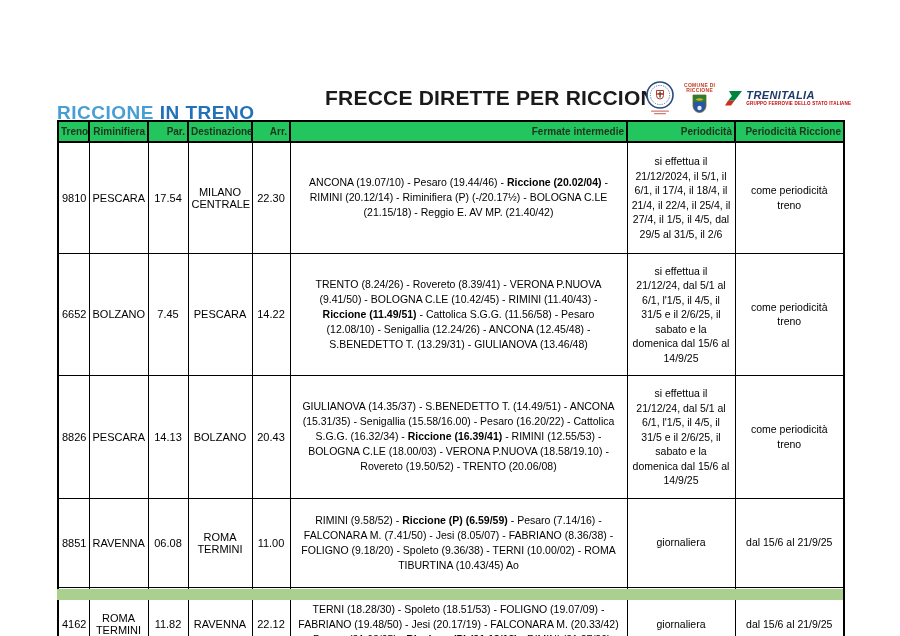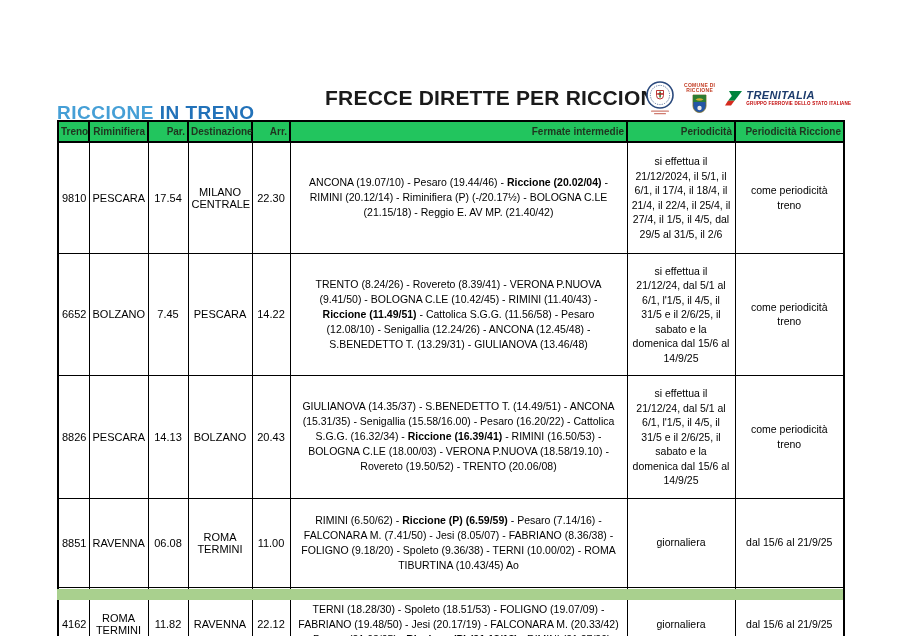--- a/index.html
+++ b/index.html
@@ -128,31 +128,31 @@
         <td class="fermate"><span>TRENTO (8.24/26) - Rovereto (8.39/41) - VERONA P.NUOVA (9.41/50) - BOLOGNA C.LE (10.42/45) - RIMINI (11.40/43) - </span><span class="b">Riccione (11.49/51)</span><span> - Cattolica S.G.G. (11.56/58) - Pesaro (12.08/10) - Senigallia (12.24/26) - ANCONA (12.45/48) - S.BENEDETTO T. (13.29/31) - GIULIANOVA (13.46/48)</span></td>
         <td class="per">si effettua il 21/12/24, dal 5/1 al 6/1, l'1/5, il 4/5, il 31/5 e il 2/6/25, il sabato e la domenica dal 15/6 al 14/9/25</td>
         <td class="per">come periodicità treno</td>
       </tr>
       <tr>
         <td class="cell">8826</td>
         <td class="cell">PESCARA</td>
         <td class="cell">14.13</td>
         <td class="cell">BOLZANO</td>
         <td class="cell">20.43</td>
-        <td class="fermate"><span>GIULIANOVA (14.35/37) - S.BENEDETTO T. (14.49/51) - ANCONA (15.31/35) - Senigallia (15.58/16.00) - Pesaro (16.20/22) - Cattolica S.G.G. (16.32/34) - </span><span class="b">Riccione (16.39/41)</span><span> - RIMINI (16.50/53) - BOLOGNA C.LE (18.00/03) - VERONA P.NUOVA (18.58/19.10) - Rovereto (19.50/52) - TRENTO (20.06/08)</span></td>
+        <td class="fermate"><span>GIULIANOVA (14.35/37) - S.BENEDETTO T. (14.49/51) - ANCONA (15.31/35) - Senigallia (15.58/16.00) - Pesaro (16.20/22) - Cattolica S.G.G. (16.32/34) - </span><span class="b">Riccione (16.39/41)</span><span> - RIMINI (12.55/53) - BOLOGNA C.LE (18.00/03) - VERONA P.NUOVA (18.58/19.10) - Rovereto (19.50/52) - TRENTO (20.06/08)</span></td>
         <td class="per">si effettua il 21/12/24, dal 5/1 al 6/1, l'1/5, il 4/5, il 31/5 e il 2/6/25, il sabato e la domenica dal 15/6 al 14/9/25</td>
         <td class="per">come periodicità treno</td>
       </tr>
       <tr>
         <td class="cell">8851</td>
         <td class="cell">RAVENNA</td>
         <td class="cell">06.08</td>
         <td class="cell">ROMA TERMINI</td>
         <td class="cell">11.00</td>
-        <td class="fermate"><span>RIMINI (6.50/62) - </span><span class="b">Riccione (P) (6.59/59)</span><span> - Pesaro (7.14/16) - FALCONARA M. (7.41/50) - Jesi (8.05/07) - FABRIANO (8.36/38) - FOLIGNO (9.18/20) - Spoleto (9.36/38) - TERNI (10.00/02) - ROMA TIBURTINA (10.43/45) Ao</span></td>
+        <td class="fermate"><span>RIMINI (9.58/52) - </span><span class="b">Riccione (P) (6.59/59)</span><span> - Pesaro (7.14/16) - FALCONARA M. (7.41/50) - Jesi (8.05/07) - FABRIANO (8.36/38) - FOLIGNO (9.18/20) - Spoleto (9.36/38) - TERNI (10.00/02) - ROMA TIBURTINA (10.43/45) Ao</span></td>
         <td class="per">giornaliera</td>
         <td class="per">dal 15/6 al 21/9/25</td>
       </tr>
       <tr>
         <td class="cell">4162</td>
         <td class="cell">ROMA TERMINI</td>
         <td class="cell">11.82</td>
         <td class="cell">RAVENNA</td>
         <td class="cell">22.12</td>
         <td class="fermate"><span>TERNI (18.28/30) - Spoleto (18.51/53) - FOLIGNO (19.07/09) - FABRIANO (19.48/50) - Jesi (20.17/19) - FALCONARA M. (20.33/42) - Pesaro (21.03/05) - </span><span class="b">Riccione (P) (21.18/18)</span><span> - RIMINI (21.27/29)</span></td>

